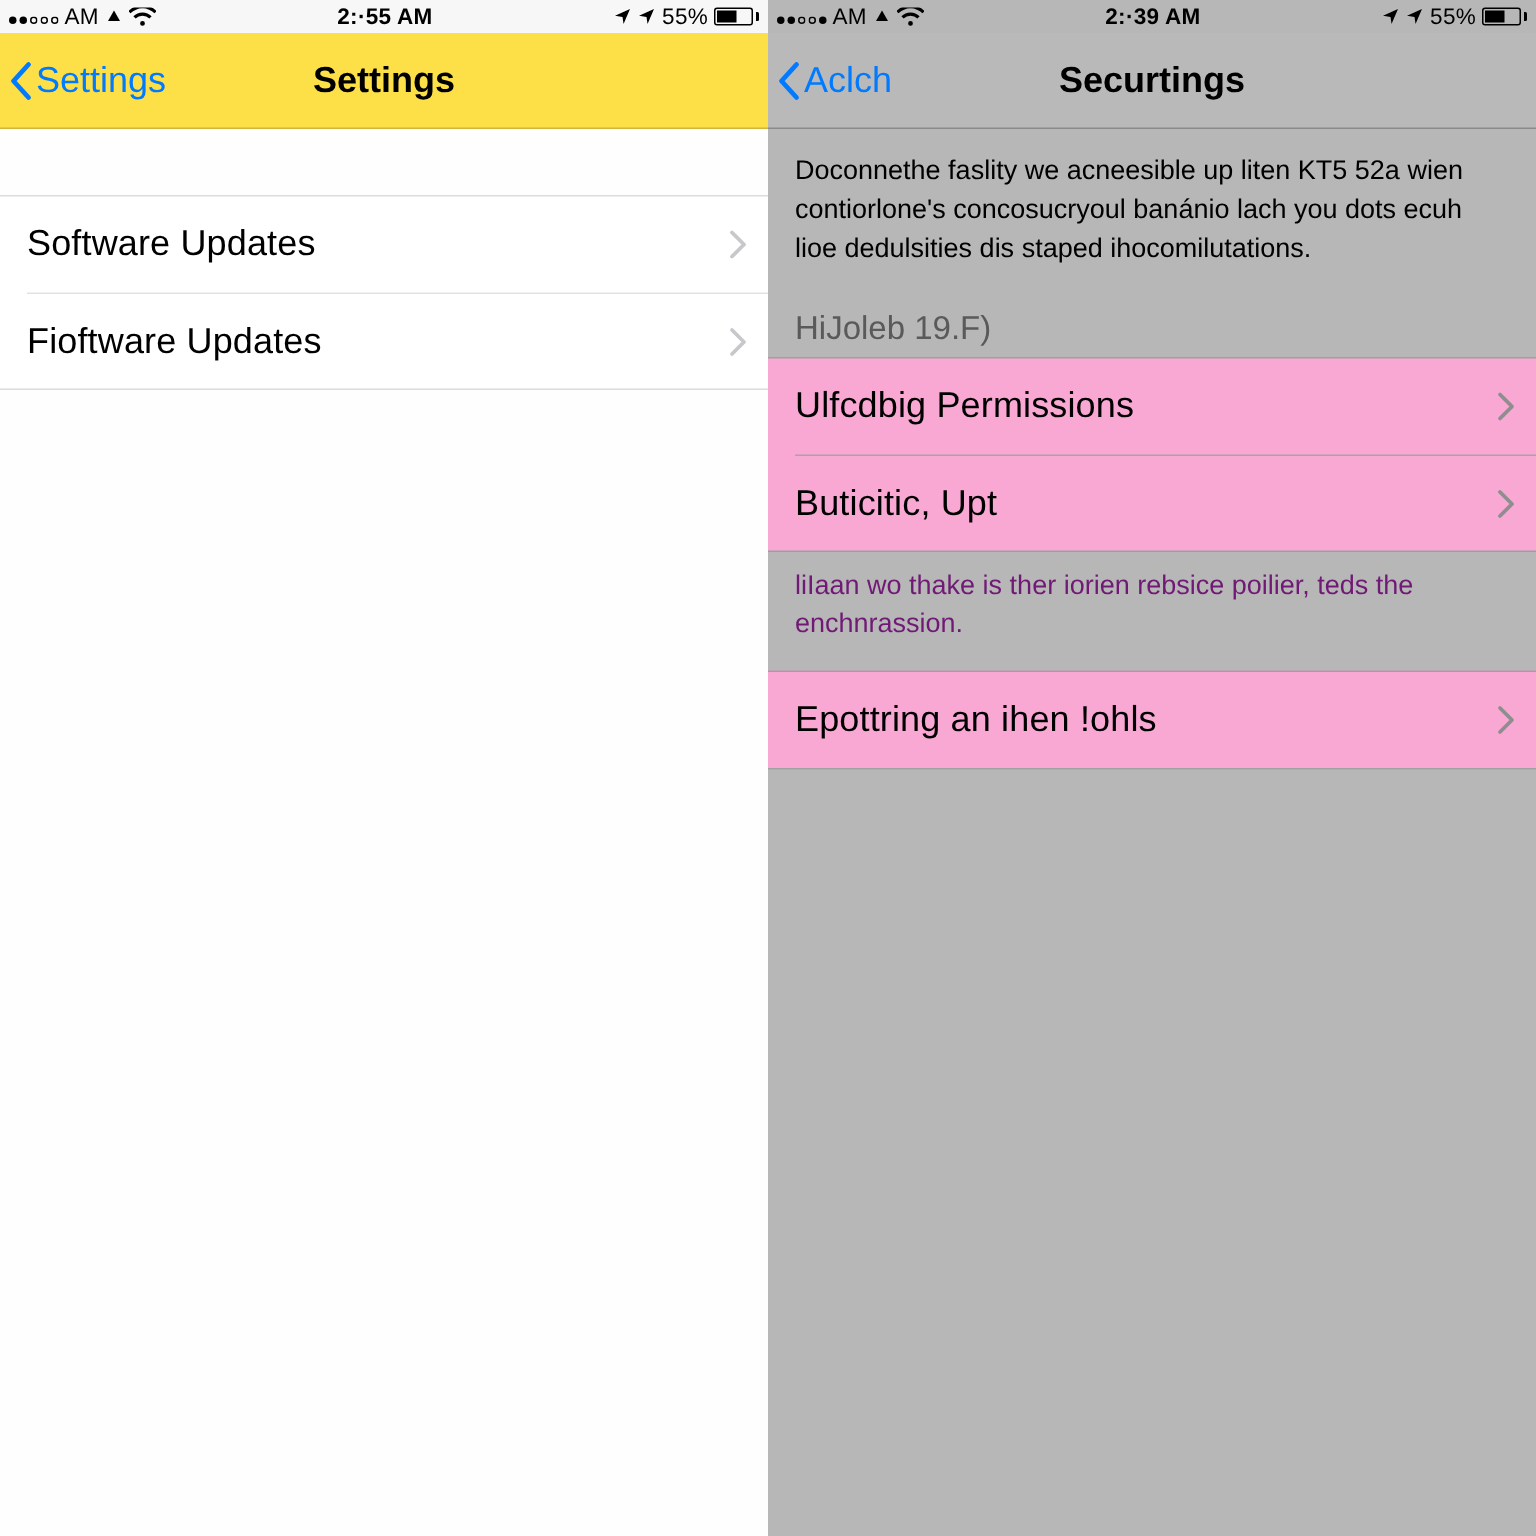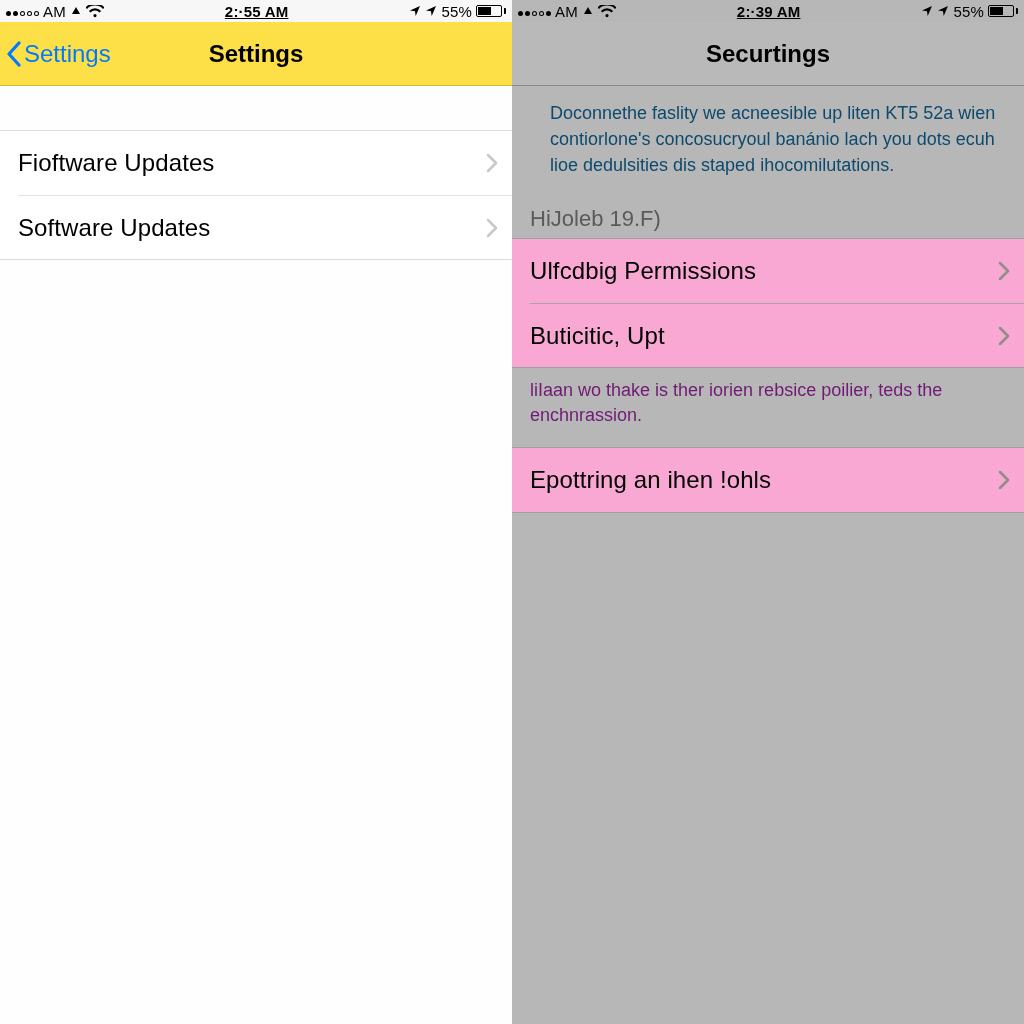--- a/index.html
+++ b/index.html
@@ -45,21 +45,21 @@
     letter-spacing: 0.2px;
     font-weight: 500;
     color: #000;
   }
   .pane-right .status-bar { color: #000; }
   .status-left, .status-right {
     display: flex;
     align-items: center;
     gap: 4px;
   }
-  .status-center { font-weight: 600; text-decoration: underline; }
+  .status-center { font-weight: 600; }
   .dots { display: inline-flex; align-items: flex-end; gap: 2px; height: 10px;}
   .dots i {
     width: 5px; height: 5px; border-radius: 50%;
     background: #000; display: inline-block;
   }
   .dots i.hollow { background: transparent; box-shadow: inset 0 0 0 1px #000; }
   .signal-extra {
     width: 12px; height: 12px; position: relative;
   }
   .signal-extra::before {
@@ -153,21 +153,21 @@
   .chev svg { display: block; }
   .chev { color: #c7c7cc; }
   .pane-right .chev { color: #8e8e8e; }
 
   .description {
     padding: 14px 18px 10px 18px;
     font-size: 18px;
     line-height: 1.45;
     color: #5b5b5b;
   }
-  .pane-right .description { color: #0c4a6e; margin-left: 20px; }
+  .pane-right .description { color: #000000; }
 
   .section-header {
     padding: 18px 18px 6px 18px;
     font-size: 22px;
     color: #6c6c6c;
   }
   .pane-right .section-header { color: #5a5a5a; }
 
   .footer-note {
     padding: 10px 18px 18px 18px;
@@ -230,29 +230,29 @@
         </span>
         <span>Settings</span>
       </div>
       <div class="nav-title">Settings</div>
     </div>
 
     <div class="content">
       <div class="group-spacer"></div>
       <div class="row-group">
         <div class="row">
+          <span class="row-label">Software Updates</span>
+          <span class="chev">
+            <svg width="12" height="20" viewBox="0 0 12 20">
+                <path d="M2 2l8 8-8 8" stroke="currentColor" stroke-width="2.5" fill="none" stroke-linecap="round" stroke-linejoin="round"></path>
+              </svg>
+          </span>
+        </div>
+        <div class="row">
           <span class="row-label">Fioftware Updates</span>
-          <span class="chev">
-            <svg width="12" height="20" viewBox="0 0 12 20">
-                <path d="M2 2l8 8-8 8" stroke="currentColor" stroke-width="2.5" fill="none" stroke-linecap="round" stroke-linejoin="round"></path>
-              </svg>
-          </span>
-        </div>
-        <div class="row">
-          <span class="row-label">Software Updates</span>
           <span class="chev">
             <svg width="12" height="20" viewBox="0 0 12 20">
                 <path d="M2 2l8 8-8 8" stroke="currentColor" stroke-width="2.5" fill="none" stroke-linecap="round" stroke-linejoin="round"></path>
               </svg>
           </span>
         </div>
       </div>
     </div>
   </div>
 
@@ -289,20 +289,28 @@
         </span>
         <span>55%</span>
         <span class="battery">
           <span class="battery-body"></span>
             <span class="battery-cap"></span>
         </span>
       </div>
     </div>
 
     <div class="nav-bar">
+      <div class="nav-back">
+        <span>
+          <svg width="16" height="26" viewBox="0 0 16 26">
+              <path d="M13 2 3 13l10 11" stroke="#007aff" stroke-width="3.2" fill="none" stroke-linecap="round" stroke-linejoin="round"></path>
+            </svg>
+        </span>
+        <span>Aclch</span>
+      </div>
       <div class="nav-title">Securtings</div>
     </div>
 
     <div class="content">
       <div class="description">Doconnethe faslity we acneesible up liten KT5 52a wien contiorlone's concosucryoul banánio lach you dots ecuh lioe dedulsities dis staped ihocomilutations.</div>
       <div class="section-header">HiJoleb 19.F)</div>
 
       <div class="row-group">
         <div class="row">
           <span class="row-label">Ulfcdbig Permissions</span>

